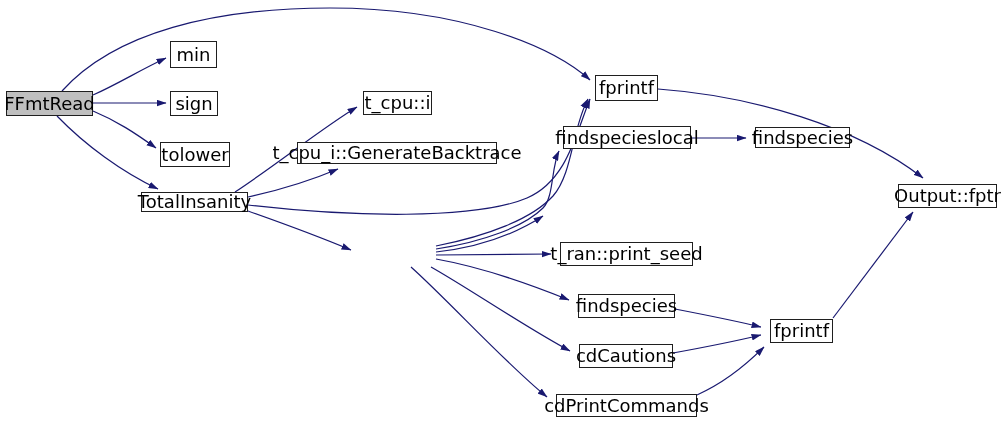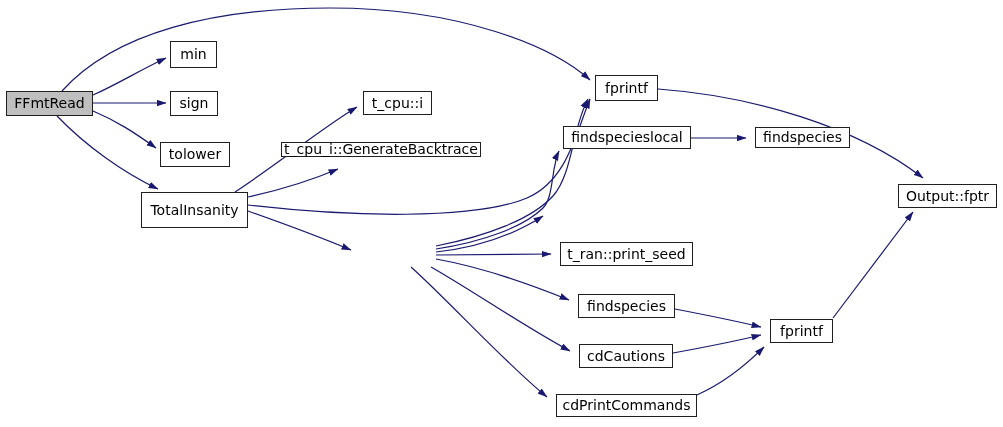--- a/index.html
+++ b/index.html
@@ -20,21 +20,21 @@
   }
   #edges{position:absolute;left:0;top:0;z-index:0;}
   #edges path.edge{fill:none;stroke:var(--edge-color);stroke-width:1.2px;}
   #edges .arrowhead{fill:var(--edge-color);stroke:none;}
   .node{
     position:absolute;z-index:1;box-sizing:border-box;
     background:var(--node-fill);
     border:1px solid var(--node-border);
     color:var(--text-color);
     display:flex;align-items:center;justify-content:center;
-    font-size:14px;line-height:1.2;white-space:nowrap;
+    font-size:18px;line-height:1.2;white-space:nowrap;
     cursor:pointer;
   }
   .node.highlight{background:var(--highlight-fill);}
   .node.multiline{white-space:normal;text-align:center;line-height:1.5;padding:0 3px;}
 </style>
 </head>
 <body>
 
 <div id="canvas">
 
@@ -66,23 +66,23 @@
     <path class="edge" marker-end="url(#arrow)" d="M673,353 C706,347 736,341 761,335"></path>
     <path class="edge" marker-end="url(#arrow)" d="M697,395 C724,383 747,364 764,347"></path>
     <path class="edge" marker-end="url(#arrow)" d="M658,89 C752,96 856,126 923,178"></path>
     <path class="edge" marker-end="url(#arrow)" d="M833,318 L913,212"></path>
   </svg>
 
   <div class="node highlight" style="left: 6px; top: 91px; width: 87px; height: 25px;">FFmtRead</div>
   <div class="node" style="left: 170px; top: 41px; width: 47px; height: 27px;">min</div>
   <div class="node" style="left: 170px; top: 91px; width: 48px; height: 25px;">sign</div>
   <div class="node" style="left: 160px; top: 142px; width: 70px; height: 25px;">tolower</div>
-  <div class="node" style="left: 141px; top: 192px; width: 107px; height: 36px;">TotalInsanity</div>
+  <div class="node" style="left: 141px; top: 192px; width: 107px; height: 20px;">TotalInsanity</div>
   <div class="node" style="left: 363px; top: 91px; width: 69px; height: 24px;">t_cpu::i</div>
-  <div class="node" style="left: 281px; top: 142px; width: 200px; height: 15px;">t_cpu_i::GenerateBacktrace</div>
+  <div class="node" style="left: 297px; top: 142px; width: 200px; height: 22px;">t_cpu_i::GenerateBacktrace</div>
   <div class="node" style="left: 595px; top: 75px; width: 63px; height: 26px;">fprintf</div>
   <div class="node" style="left: 755px; top: 127px; width: 95px; height: 21px;">findspecies</div>
   <div class="node" style="left: 563px; top: 126px; width: 128px; height: 23px;">findspecieslocal</div>
   <div class="node" style="left: 560px; top: 242px; width: 133px; height: 24px; text-align: center;">t_ran::print_seed</div>
   <div class="node" style="left: 578px; top: 294px; width: 97px; height: 24px;">findspecies</div>
   <div class="node" style="left: 579px; top: 344px; width: 94px; height: 24px;">cdCautions</div>
   <div class="node" style="left: 556px; top: 394px; width: 141px; height: 23px;">cdPrintCommands</div>
   <div class="node" style="left: 770px; top: 319px; width: 63px; height: 24px;">fprintf</div>
   <div class="node" style="left: 898px; top: 184px; width: 99px; height: 24px;">Output::fptr</div>
 

